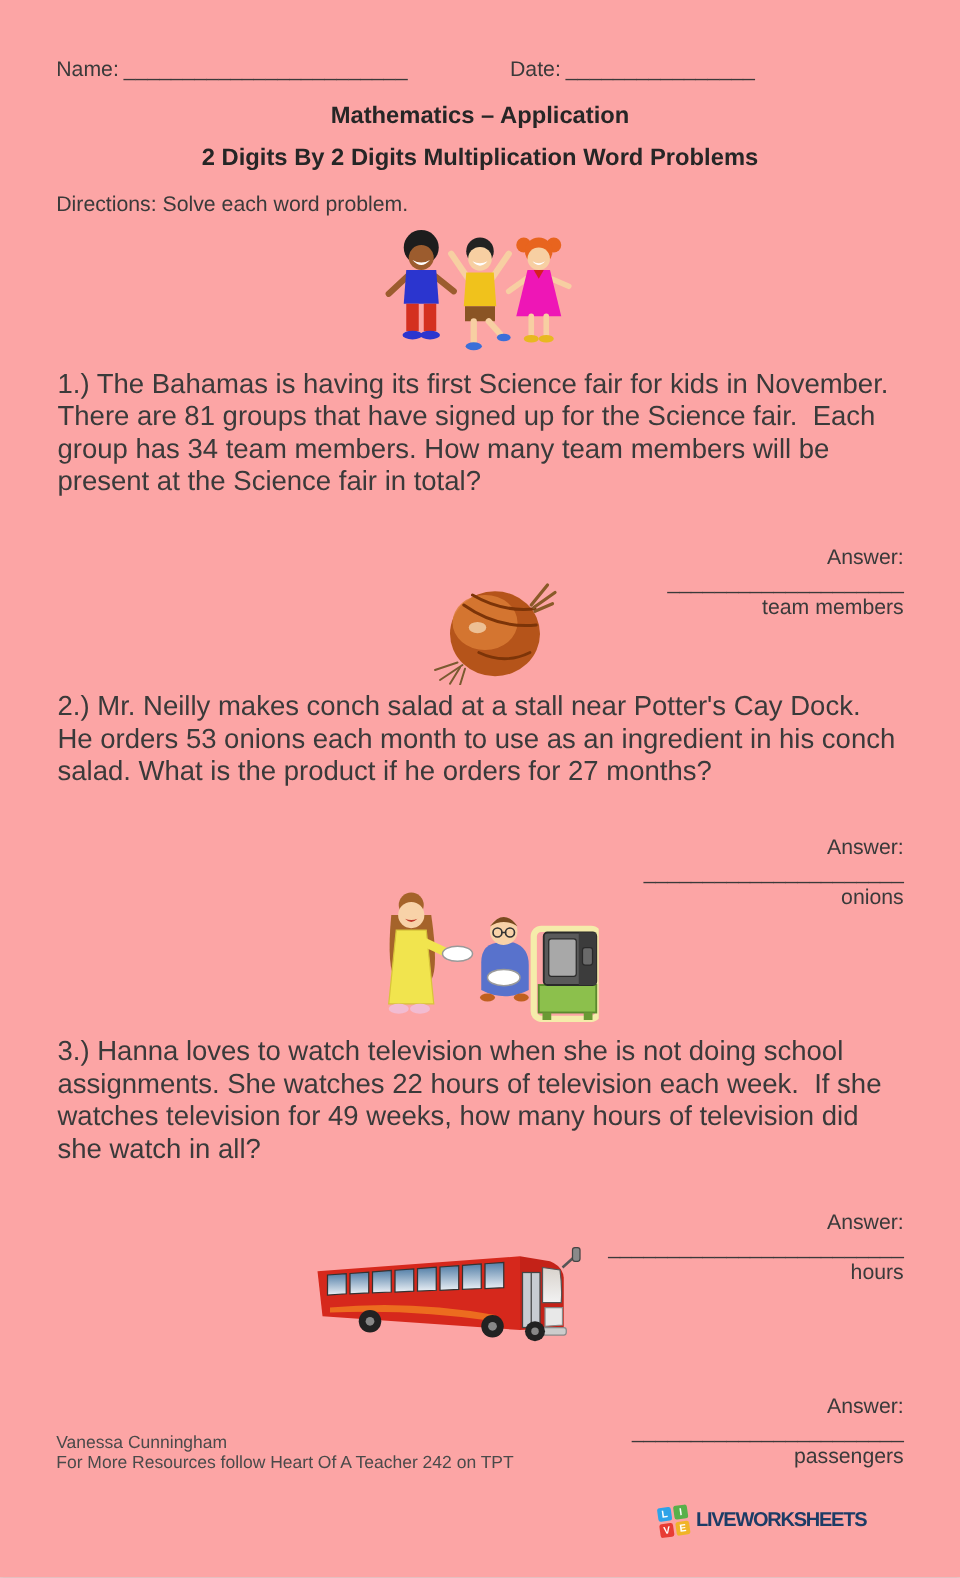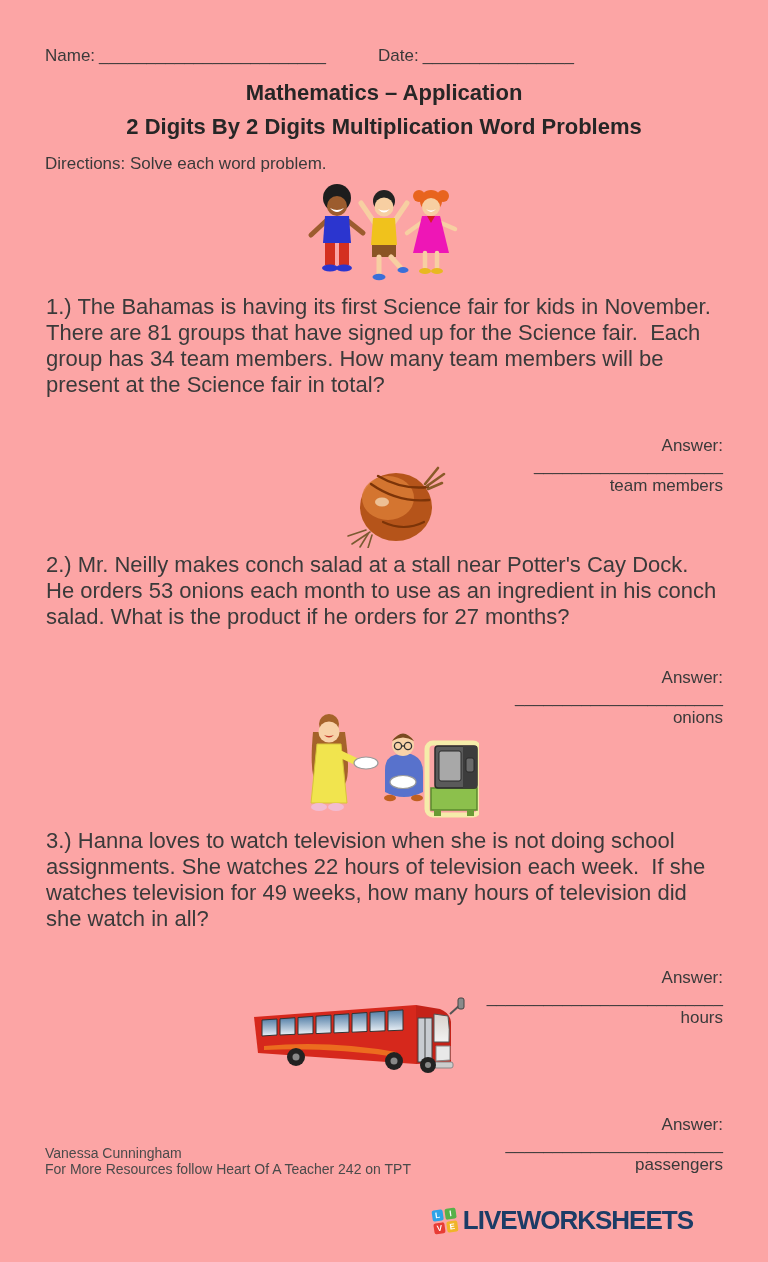--- a/index.html
+++ b/index.html
@@ -10,24 +10,24 @@
     background:#fca5a5;
     overflow:hidden;
     font-family:"Liberation Sans", sans-serif;
     color:#3a3a3a;
     box-shadow:0 0 4px rgba(0,0,0,.25);
   }
   .inner{padding:0 45px;}
   
   .name-row{display:flex;align-items:flex-end;margin-top:46px;font-size:17px;height:20px;}
   .blank-line{letter-spacing:0;white-space:nowrap;margin-left:4px;color:#3a3a3a;}
-  .date-group{margin-left:52px;display:flex;}
+  .date-group{margin-left:82px;display:flex;}
   .title{
     text-align:center;font-weight:bold;color:#262626;
-    font-size:22px;line-height:22px;
+    font-size:19px;line-height:22px;
   }
   .title1{margin:16px 0 0 0;}
   .title2{margin:12px 0 0 0;}
   .directions{margin:15px 0 0 0;font-size:17px;line-height:22px;}
   
   .art{display:flex;justify-content:center;}
   .art-kids{margin-top:7px;}
   .art-onion{margin-top:2px;transform:translateX(14px);}
   .art-tv{margin-top:16px;}
   .art-bus{margin-top:0;transform:translateX(-25px);}
@@ -61,21 +61,21 @@
   }
   .tile{
     display:flex;align-items:center;justify-content:center;
     color:#fff;font-weight:bold;font-size:8px;border-radius:2px;
   }
   .tile-l{background:#2ea3e8;}
   .tile-i{background:#58b04a;}
   .tile-v{background:#e83c34;}
   .tile-e{background:#f0b428;}
   .logo-text{
-    font-weight:bold;font-size:26px;color:#1c3c66;letter-spacing:-1px;
+    font-weight:bold;font-size:16px;color:#1c3c66;letter-spacing:-1px;
   }
 </style>
 </head>
 <body>
 
 <div class="page">
   <div class="inner">
 
     <div class="name-row">
       <span>Name:</span>

